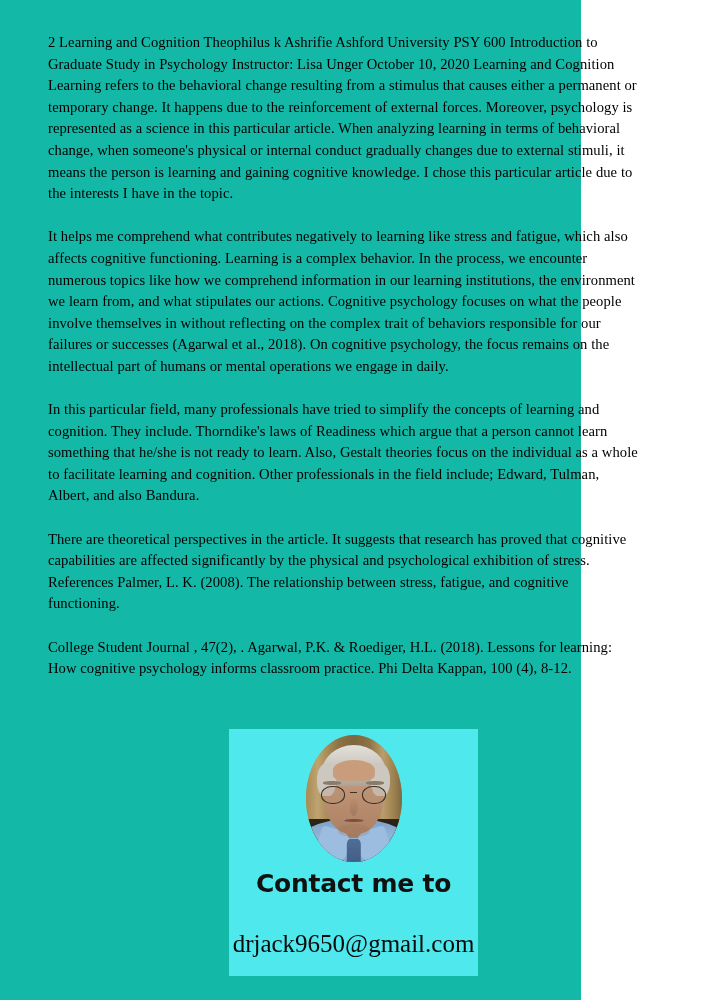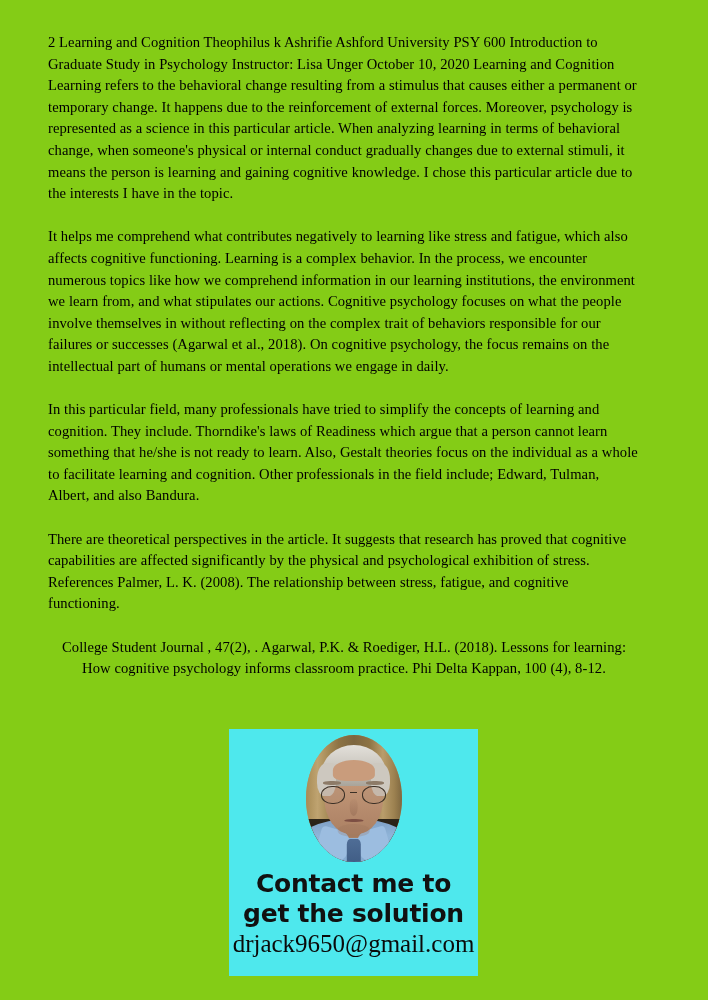--- a/index.html
+++ b/index.html
@@ -9,23 +9,23 @@
   body {
     width: 708px;
     height: 1000px;
     background: #ffffff;
     font-family: "Liberation Serif", "DejaVu Serif", serif;
     overflow: hidden;
   }
 
   #page {
     position: relative;
-    width: 708px;
+    width: 581px;
     height: 1000px;
-    background: #84cc16;
+    background: #14b8a6;
   }
 
   
   #document-body {
     position: absolute;
     left: 48px;
     top: 32px;
     width: 592px;
   }
 
@@ -33,21 +33,20 @@
     font-family: "Liberation Serif", "DejaVu Serif", serif;
     font-size: 14.6px;
     line-height: 21.6px;
     color: #000000;
     text-align: left;
     margin: 0 0 21.6px 0;
     letter-spacing: 0.005em;
   }
   .paragraph:last-child {
     margin-bottom: 0;
-    text-align: center;
   }
 
   
   #ad-block {
     position: absolute;
     left: 229px;
     top: 729px;
     width: 249px;
     height: 247px;
     background: #4ee8ed;
@@ -243,20 +242,19 @@
       <div class="ph-layer ph-glass ph-glass-l"></div>
       <div class="ph-layer ph-glass ph-glass-r"></div>
       <div class="ph-layer ph-bridge"></div>
       <div class="ph-layer ph-nose"></div>
       <div class="ph-layer ph-mouth"></div>
       <div class="ph-layer ph-chin"></div>
     </div>
 
     <div id="ad-headline">
       <span class="ad-headline-line">Contact me to</span>
-      <span class="ad-headline-line">get the solution</span>
     </div>
 
     <div id="ad-email">drjack9650@gmail.com</div>
 
   </div>
 
 </div>
 
 </body></html>

